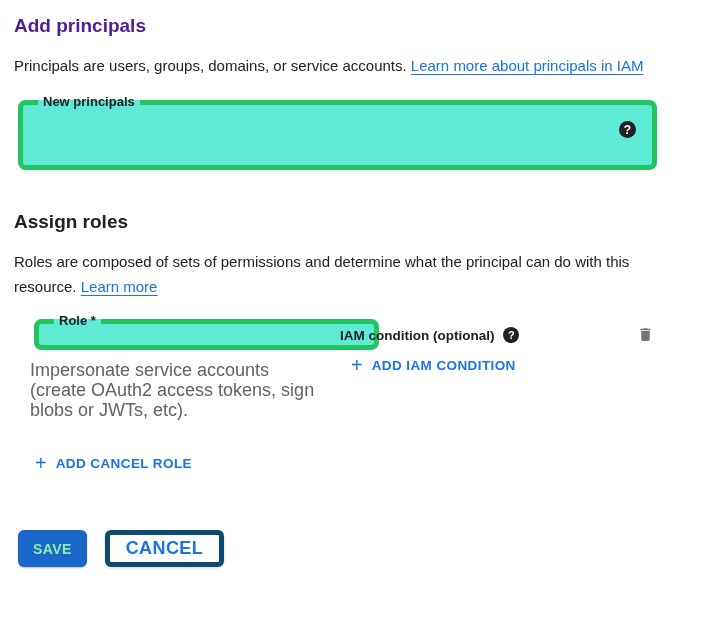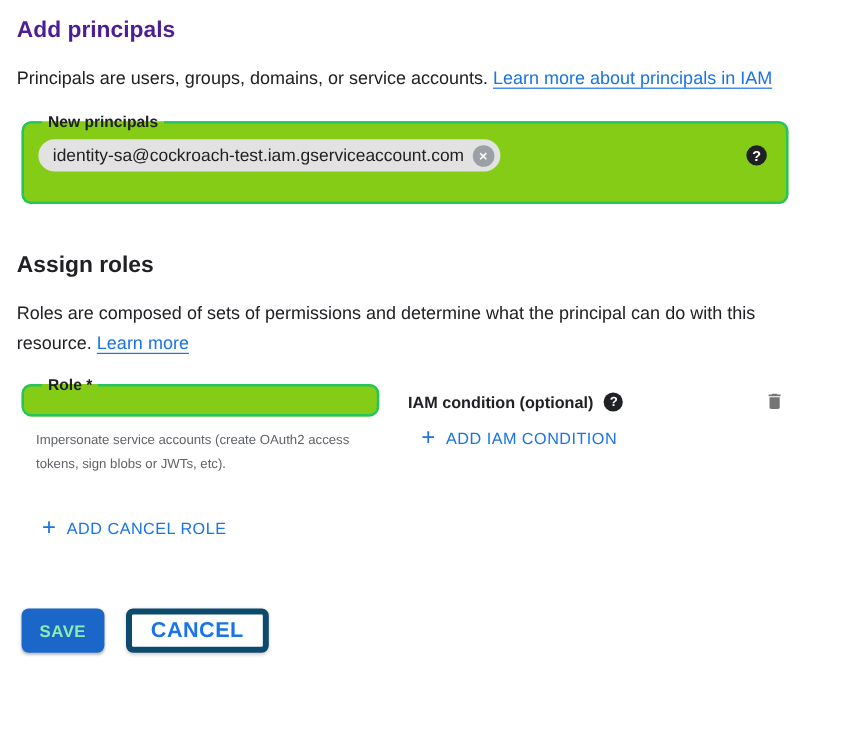--- a/index.html
+++ b/index.html
@@ -19,23 +19,23 @@
     margin-top: 15px;
     font-size: 15px; line-height: 25px; color: #202124;
     max-width: 652px;
   }
   a.inline-link {
     color: #1a73e8; text-decoration: underline; text-underline-offset: 3px; cursor: pointer;
   }
 
   
   fieldset.outlined {
-    border: 2px solid #22c55e;
+    border: 5px solid #22c55e;
     border-radius: 8px;
-    background: #84cc16;
+    background: #5eead4;
   }
   fieldset.outlined legend {
     font-size: 13px; font-weight: 600; color: #202124;
     padding: 0 5px; margin-left: 3px; line-height: 16px;
   }
 
   .principals-field {
     margin-top: 16px; margin-left: 4px;
     width: 639px; min-height: 76px;
     padding: 6px 14px 16px 12px;
@@ -66,50 +66,50 @@
   }
   .principals-inner .help-icon { margin-left: auto; margin-top: 5px; margin-right: 2px; }
 
   h2.section-title {
     margin-top: 40px;
     font-size: 19px; font-weight: 700; line-height: 24px; color: #202124;
   }
 
   .role-row { margin-top: 14px; display: flex; align-items: flex-start; width: 699px; }
   .role-col { width: 298px; margin-left: 4px; flex: 0 0 auto; }
-  .role-field { width: 298px; padding: 4px 12px 12px 12px; }
+  .role-field { width: 345px; padding: 4px 12px 12px 12px; margin-left: 16px; }
   .role-value-row { display: flex; align-items: center; margin-top: 3px; cursor: pointer; }
   .role-value { font-size: 14.5px; color: #202124; }
   .dropdown-arrow {
     margin-left: auto; margin-right: 4px;
     width: 0; height: 0;
     border-left: 5px solid transparent; border-right: 5px solid transparent;
     border-top: 6px solid #202124;
   }
   .role-helper {
     margin: 10px 0 0 12px;
-    font-size: 11px; line-height: 20px; color: #5f6368;
+    font-size: 18px; line-height: 20px; color: #5f6368;
     max-width: 286px;
   }
 
   .condition-col { margin-left: 24px; flex: 0 0 auto; }
   .condition-label-row { display: flex; align-items: center; gap: 9px; margin-top: 14px; }
   .condition-label { font-size: 13.5px; font-weight: 600; color: #202124; }
   .condition-col .help-icon { width: 16px; height: 16px; font-size: 11px; }
 
   .text-button {
     display: inline-flex; align-items: center; gap: 9px;
     background: none; border: none; cursor: pointer;
     color: #1a73e8; font-family: "Liberation Sans", sans-serif;
   }
   .text-button .plus-icon {
     font-size: 20px; font-weight: 500; line-height: 18px; color: #1a73e8;
   }
   .text-button .text-button-label {
-    font-size: 13.5px; font-weight: 400; letter-spacing: 0.4px;
+    font-size: 13.5px; font-weight: 700; letter-spacing: 0.4px;
   }
   .add-condition-button { margin-top: 13px; margin-left: 11px; }
 
   .trash-button {
     margin-left: auto; margin-right: 59px; margin-top: 12px;
     background: none; border: none; cursor: pointer; padding: 0;
   }
 
   .add-role-button { margin-top: 34px; margin-left: 21px; }
 
@@ -138,24 +138,20 @@
 
 <div class="container">
 
   <h1 class="section-title">Add principals</h1>
 
   <p class="desc"><span>Principals are users, groups, domains, or service accounts. </span><a class="inline-link">Learn more about principals in IAM</a></p>
 
   <fieldset class="outlined principals-field">
     <legend>New principals</legend>
     <div class="principals-inner">
-      <span class="chip">
-        <span class="chip-label">identity-sa@cockroach-test.iam.gserviceaccount.com</span>
-        <button class="chip-close">×</button>
-      </span>
       <span class="help-icon">?</span>
     </div>
   </fieldset>
 
   <h2 class="section-title">Assign roles</h2>
 
   <p class="desc"><span>Roles are composed of sets of permissions and determine what the principal can do with this resource. </span><a class="inline-link">Learn more</a></p>
 
   <div class="role-row">
 

